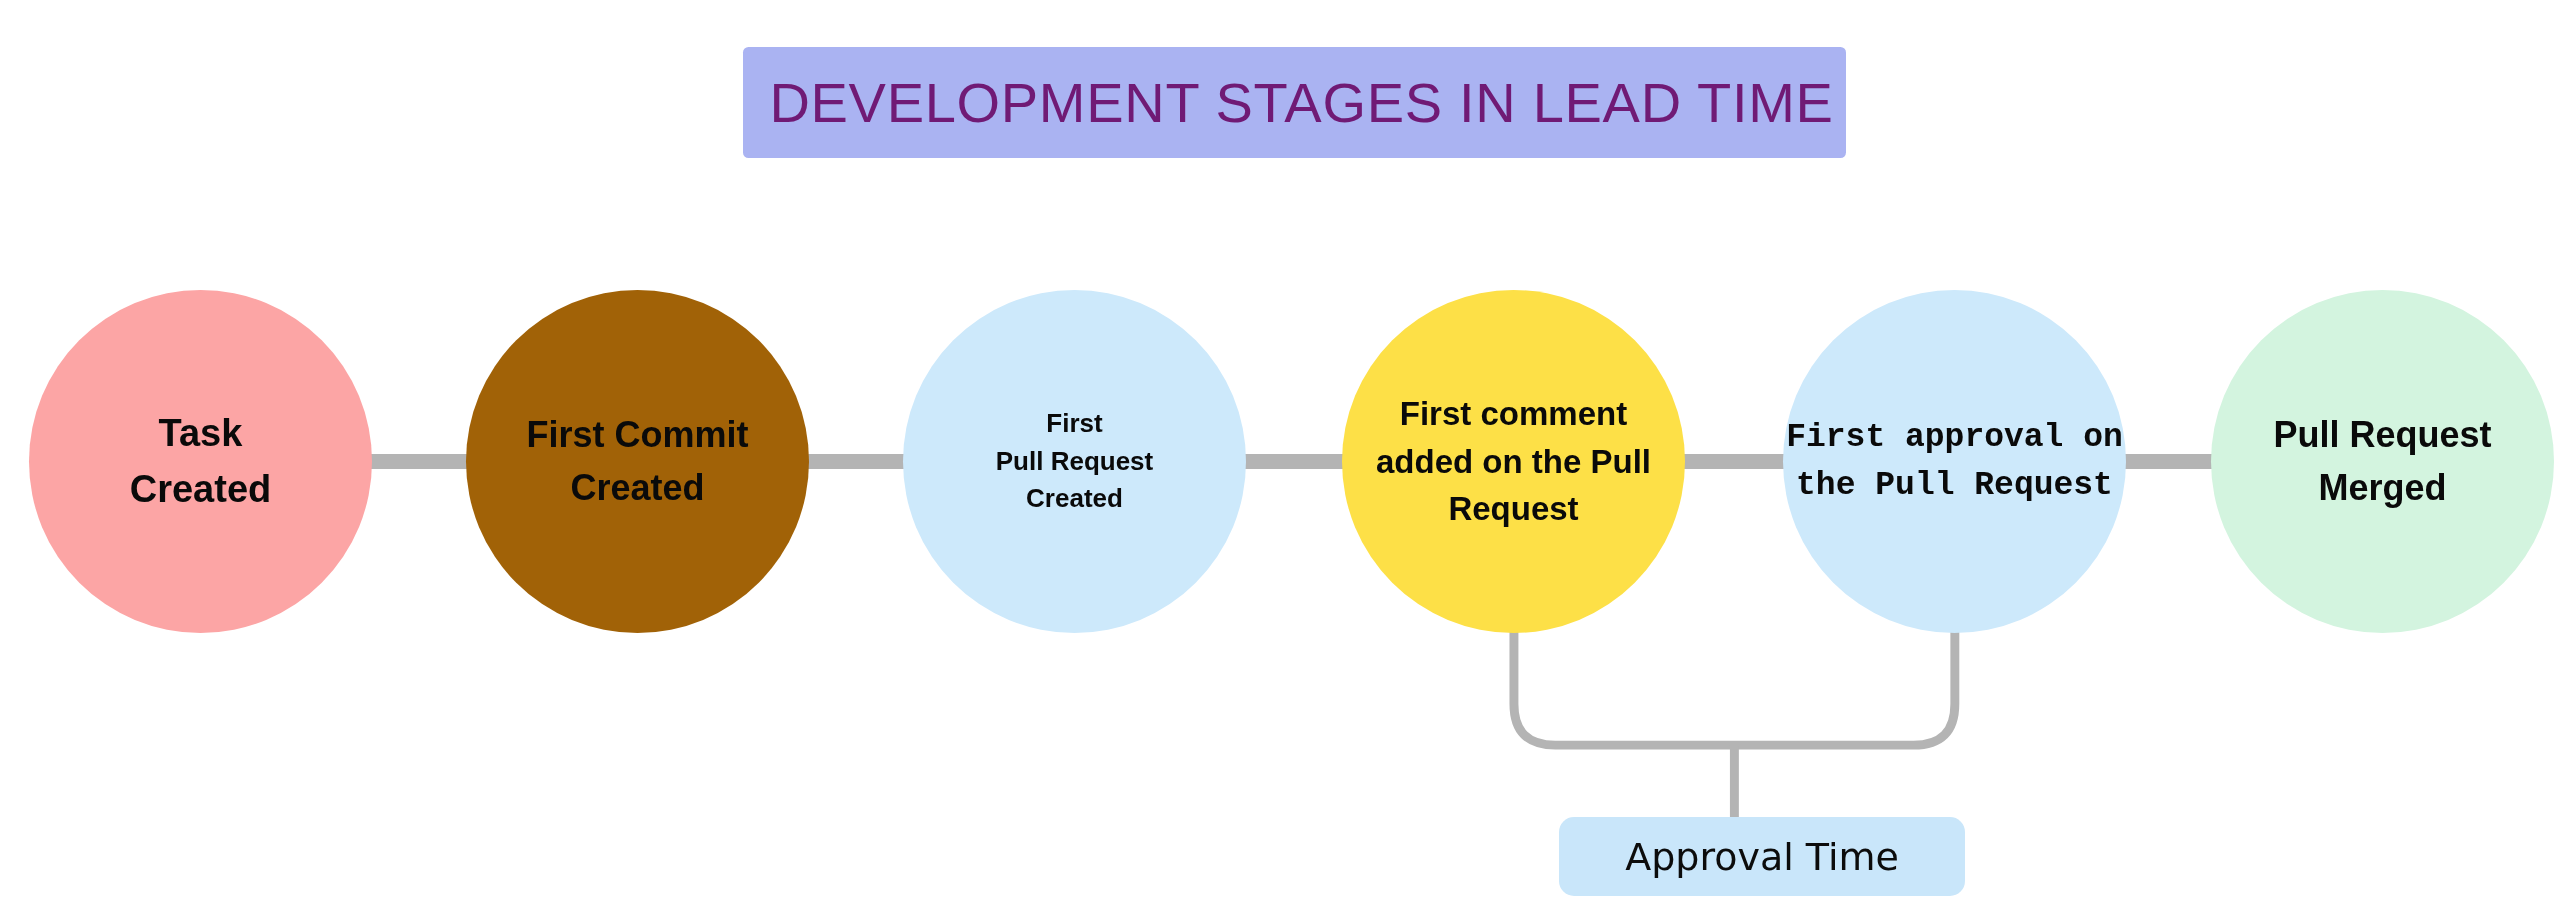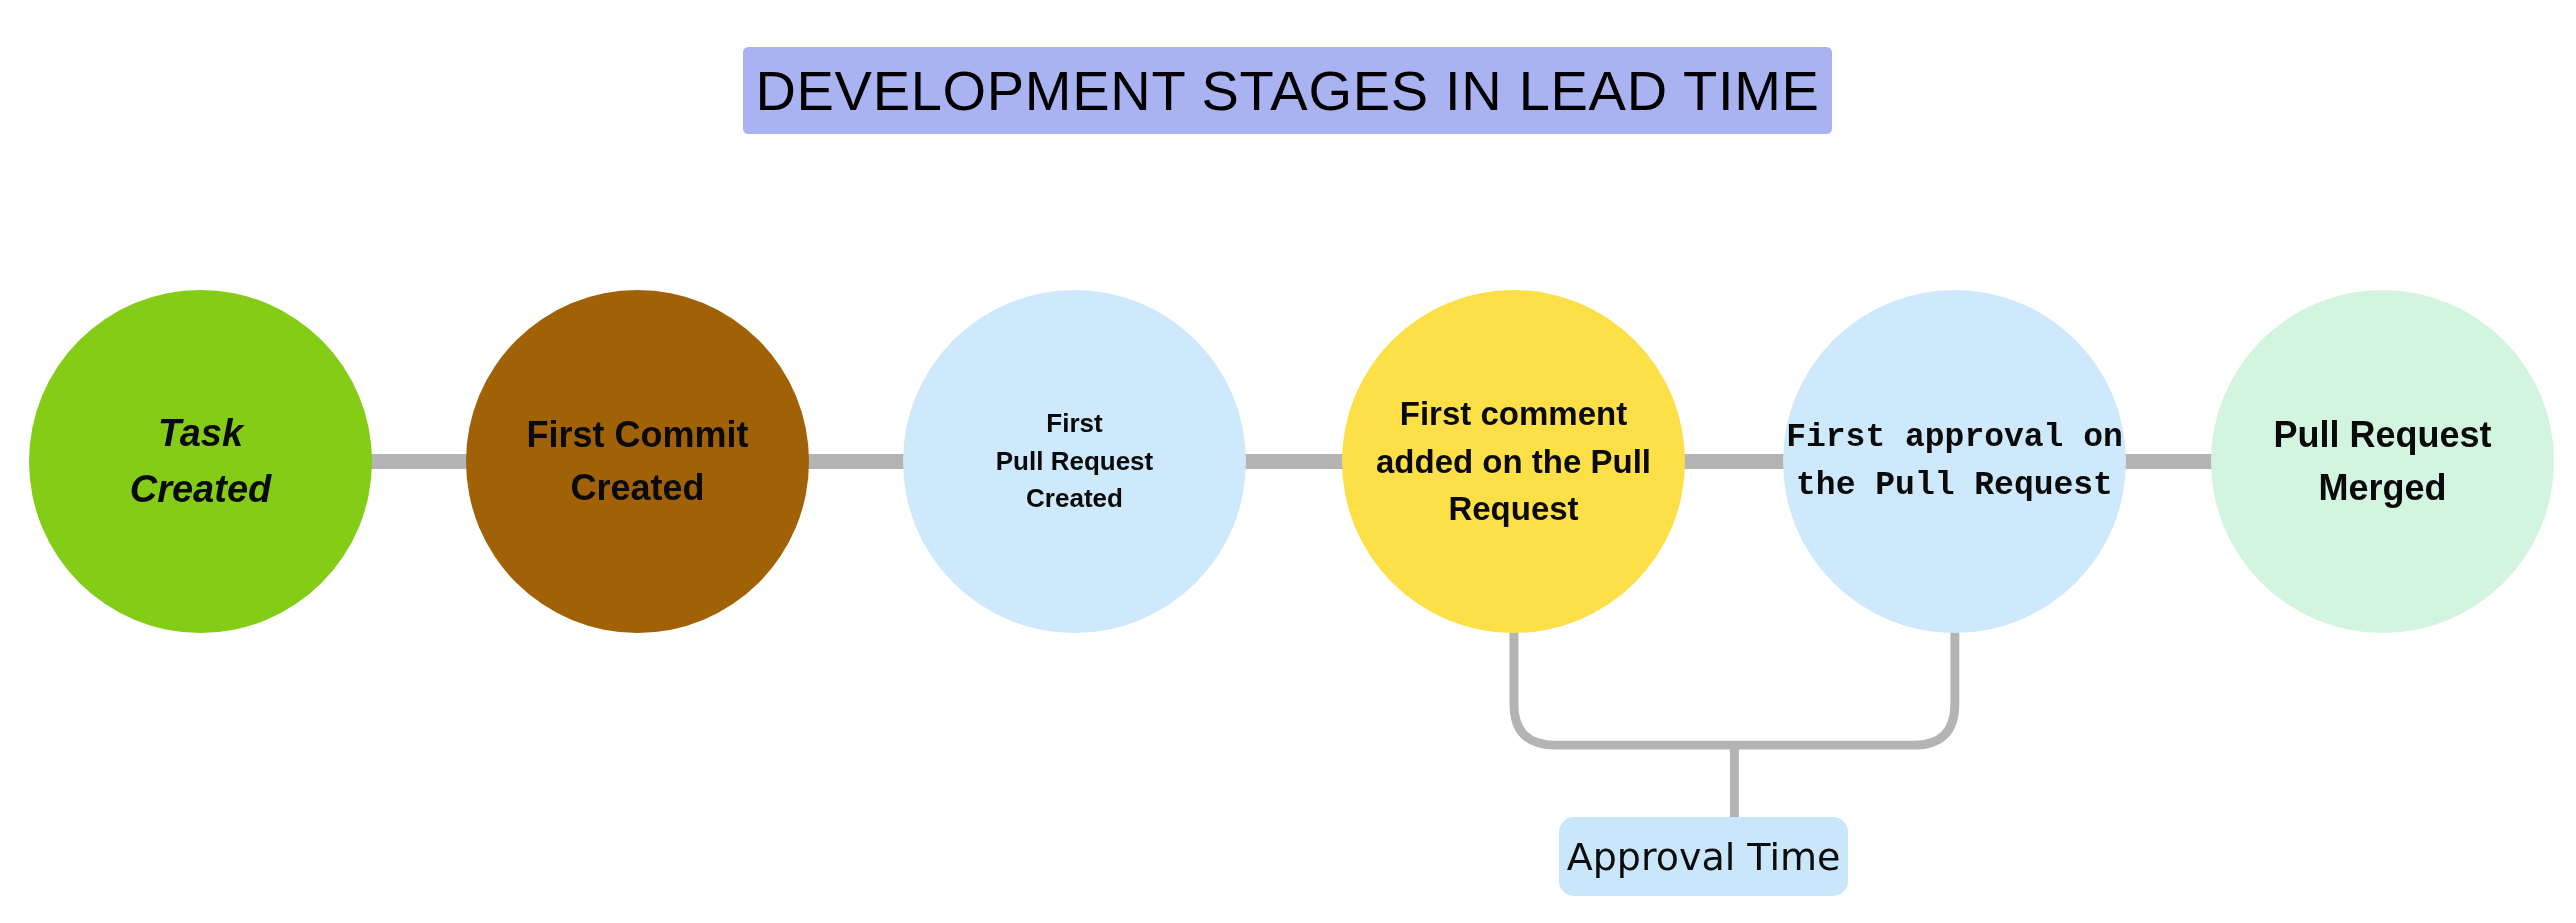--- a/index.html
+++ b/index.html
@@ -14,31 +14,32 @@
     background: #ffffff;
     overflow: hidden;
     font-family: "Liberation Sans", sans-serif;
     color: #0a0a0a;
   }
   .title {
     position: absolute;
     left: 743px;
     top: 47px;
     width: 1089px;
-    height: 87px;
+    height: 111px;
     border-radius: 5.5px;
     display: flex;
     align-items: center;
     justify-content: center;
     font-size: 56px;
     font-weight: 400;
     letter-spacing: 0.7px;
-    color: #000000;
+    color: #701a75;
     white-space: nowrap;
     z-index: 3;
+    padding-left: 14px;
   }
   .timeline-bar {
     position: absolute;
     left: 201px;
     top: 454px;
     width: 2182px;
     height: 15px;
     z-index: 1;
   }
   .bracket {
@@ -77,21 +78,21 @@
   .c1 .stage-label { font-size: 38px; }
   .c2 .stage-label { font-size: 36px; }
   .c3 .stage-label { font-size: 26px; }
   .c4 .stage-label { font-size: 33px; }
   .c5 .stage-label { font-size: 33px; }
   .c6 .stage-label { font-size: 36px; }
   .approval-box {
     position: absolute;
     left: 1559px;
     top: 817px;
-    width: 289px;
+    width: 406px;
     height: 79px;
     border-radius: 15px;
     display: flex;
     align-items: center;
     justify-content: center;
     z-index: 2;
   }
   .approval-box .annotation-label {
     font-family: "DejaVu Sans", sans-serif;
     font-size: 38px;
@@ -107,21 +108,21 @@
 
   <div class="title" style="background: rgb(170, 179, 242);">DEVELOPMENT STAGES IN LEAD TIME</div>
 
   <div class="timeline-bar" style="background: rgb(180, 180, 180);"></div>
 
   <svg class="bracket" viewBox="0 0 3750 1344" xmlns="http://www.w3.org/2000/svg">
     <path class="bracket-stroke" d="M 2204 905 L 2204 1025 Q 2204 1085 2264 1085 L 2786 1085 Q 2846 1085 2846 1025 L 2846 905" fill="none" stroke="#b4b4b4" stroke-width="13"></path>
     <path class="bracket-stroke" d="M 2525 1085 L 2525 1192" fill="none" stroke="#b4b4b4" stroke-width="13"></path>
   </svg>
 
-  <div class="stage-circle c1" style="background: #84cc16; font-style: italic;">
+  <div class="stage-circle c1" style="background: #fca5a5;">
     <span class="stage-label">Task
 Created</span>
   </div>
 
   <div class="stage-circle c2" style="background: #a16207;">
     <span class="stage-label">First Commit
 Created</span>
   </div>
 
   <div class="stage-circle c3" style="background: rgb(205, 233, 251);">

